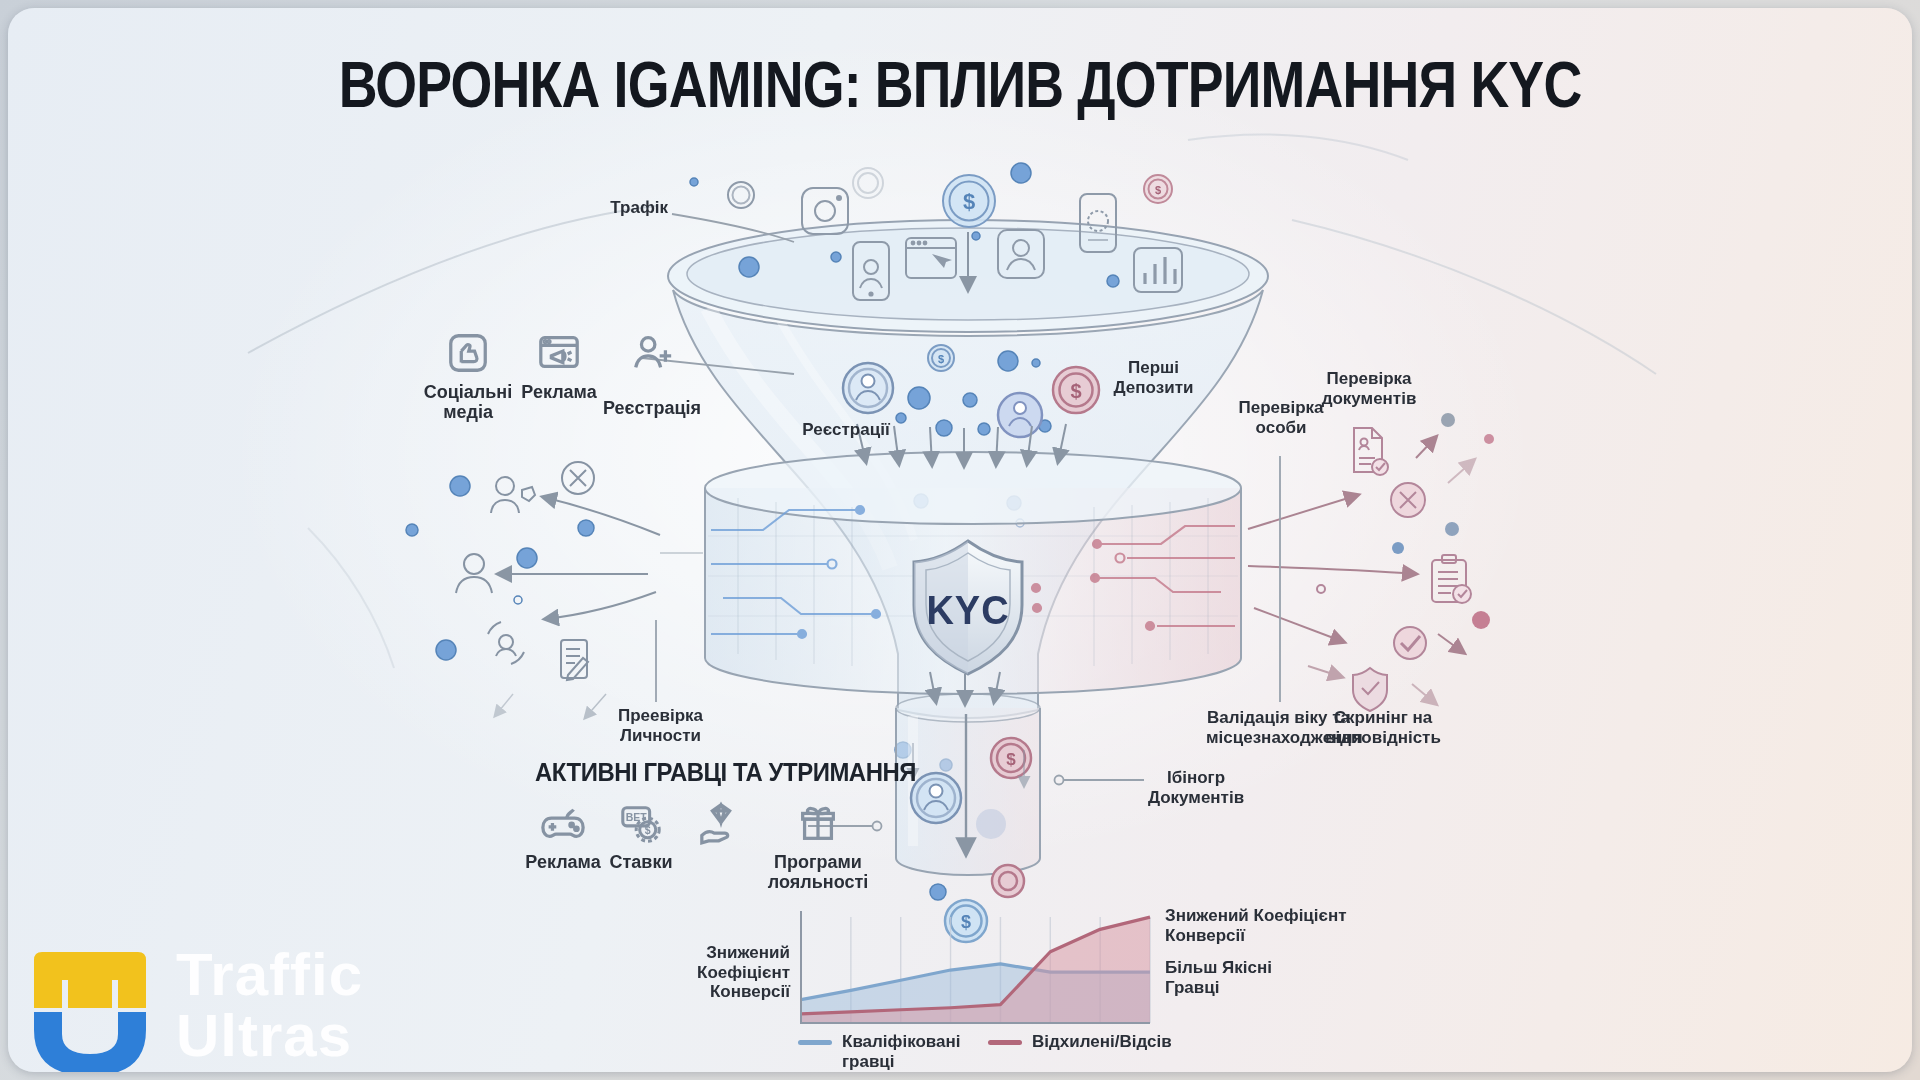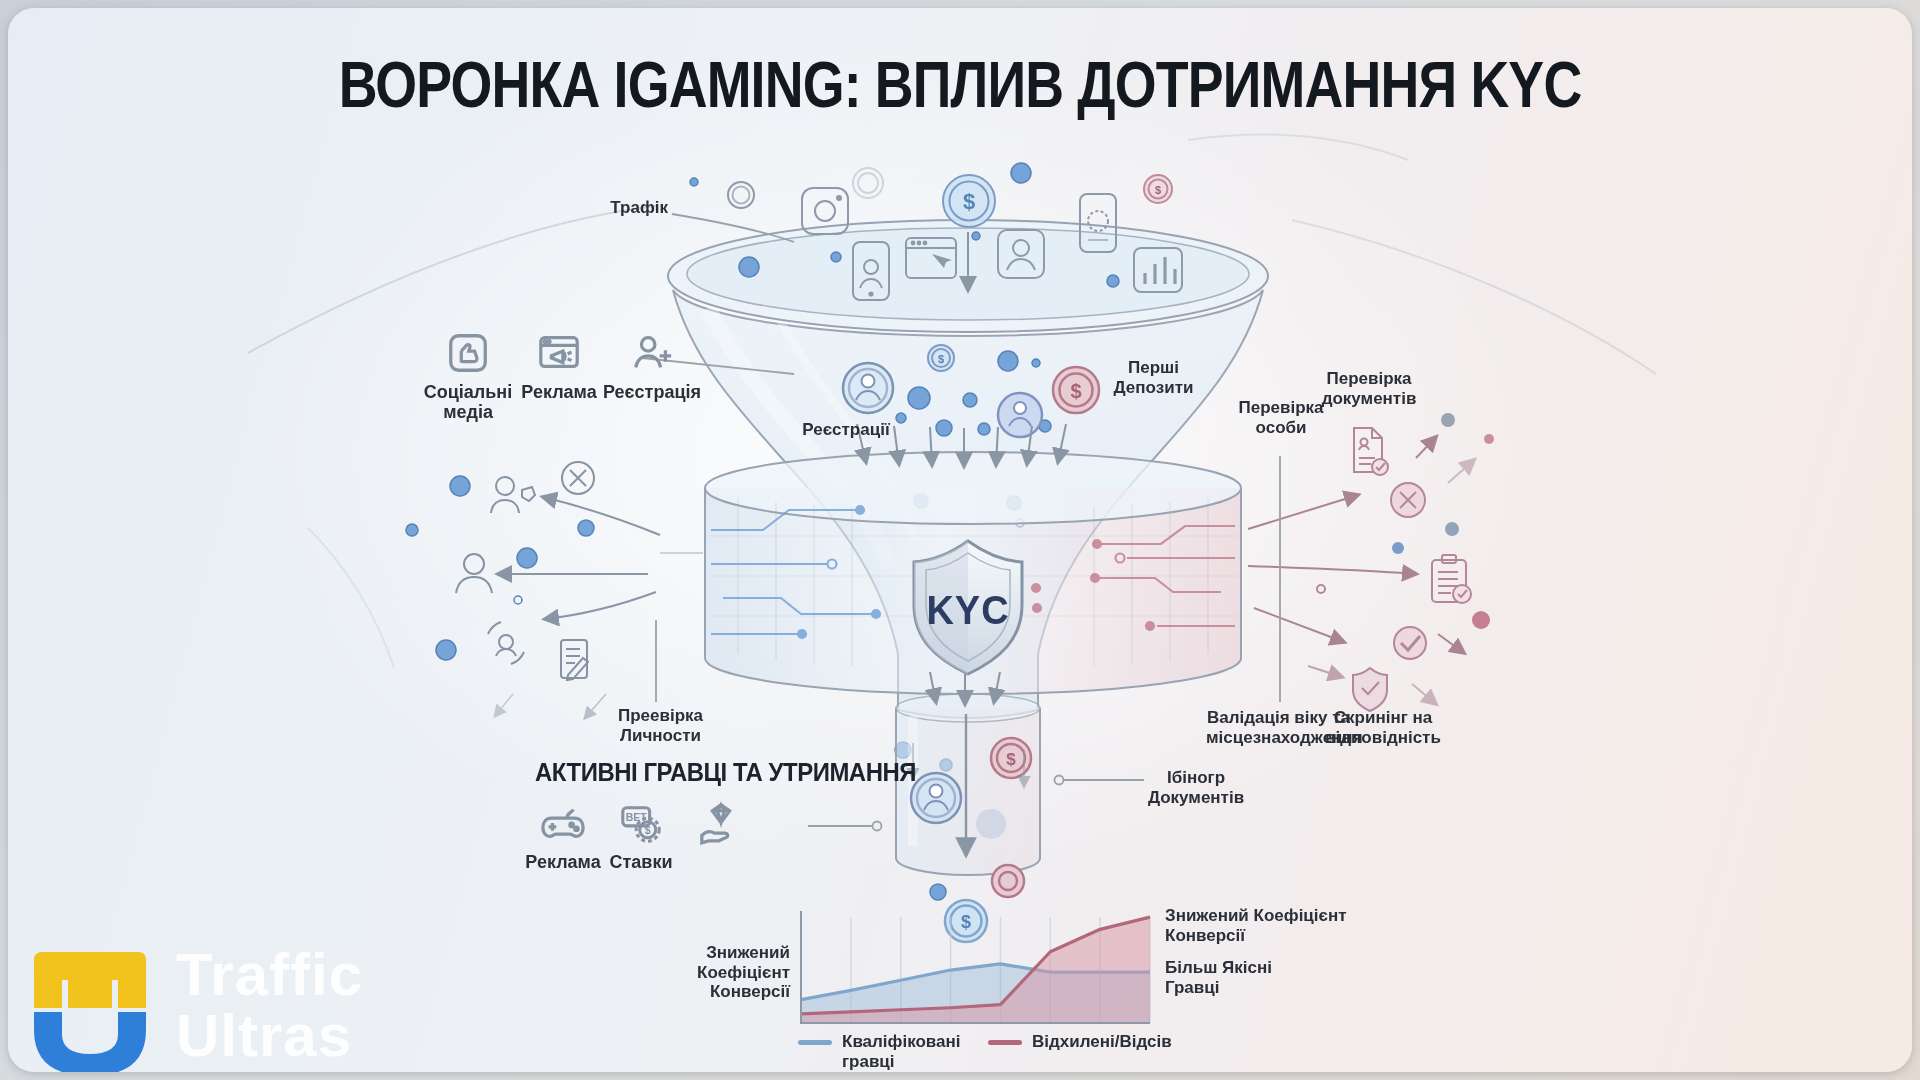--- a/index.html
+++ b/index.html
@@ -421,21 +421,21 @@
   <div class="icon-item" style="width:70px;">
     <svg width="46" height="46" viewBox="0 0 24 24" fill="none" stroke="#8693a3" stroke-width="1.7">
       <rect x="2.5" y="4" width="19" height="15" rx="2"></rect>
       <path d="M2.5,8 h19"></path>
       <circle cx="4.8" cy="6" r="0.5" fill="#8693a3"></circle>
             <circle cx="6.8" cy="6" r="0.5" fill="#8693a3"></circle>
       <path d="M8,13.5 l6,-2.5 v6 l-6,-2.5 z M14,11.5 c1.5,0.5 1.5,4 0,4.5 M16.5,12.5 l2,-1 M16.5,15 l2,1"></path>
     </svg>
     <div class="cap">Реклама</div>
   </div>
-  <div class="icon-item" style="width:84px;">
+  <div class="icon-item" style="width:84px;gap:16px;">
     <svg width="46" height="46" viewBox="0 0 24 24" fill="none" stroke="#8693a3" stroke-width="1.7">
       <circle cx="10" cy="7.5" r="3.5"></circle>
       <path d="M3.5,19.5 c0.8-4 3.4-6 6.5-6 s5.7,2 6.5,6"></path>
       <path d="M16,13.5 h6 M19,10.5 v6"></path>
     </svg>
     <div class="cap">Реєстрація</div>
   </div>
 </div>
 
 <div class="lbl" style="left:788px;top:412px;width:100px;">Реєстрації</div>
@@ -468,20 +468,28 @@
     </svg>
     <div class="cap">Ставки</div>
   </div>
   <div class="icon-item" style="width:70px;">
     <svg width="50" height="46" viewBox="0 0 26 24" fill="none" stroke="#8693a3" stroke-width="1.7">
       <path d="M13,2.5 l4.5,3.2 -4.5,6 -4.5,-6 z M8.5,5.7 h9 M13,2.5 l-1.8,3.2 1.8,6 1.8,-6 z"></path>
       <path d="M3,18.5 c2.5,-2.5 4.5,-2.5 6.5,-1.2 h5.5 c1.5,0 2,1.5 0.8,2.2 l-4,1.8 H6.5 l-3.5,1 z"></path>
     </svg>
     <div class="cap"></div>
   </div>
+  <div class="icon-item" style="width:96px;">
+    <svg width="48" height="46" viewBox="0 0 24 24" fill="none" stroke="#8693a3" stroke-width="1.7">
+      <rect x="5" y="10" width="14" height="10"></rect>
+      <rect x="4" y="7" width="16" height="3"></rect>
+      <path d="M12,7 v13 M12,7 c-1.5,-3.5 -6,-3 -5.5,-1 c0.4,1.6 3.5,1 5.5,1 z M12,7 c1.5,-3.5 6,-3 5.5,-1 c-0.4,1.6 -3.5,1 -5.5,1 z"></path>
+    </svg>
+    <div class="cap">Програми лояльності</div>
+  </div>
 </div>
 
 <div class="lbl" style="left:1224px;top:390px;width:98px;">Перевірка особи</div>
 <div class="lbl" style="left:1306px;top:361px;width:110px;">Перевірка документів</div>
 <div class="lbl" style="left:1198px;top:700px;width:145px;">Валідація віку та місцезнаходження</div>
 <div class="lbl" style="left:1316px;top:700px;width:118px;">Скринінг на відповідність</div>
 <div class="lbl" style="left:1138px;top:760px;width:100px;">Ібіногр Документів</div>
 
 <div class="lbl" style="left:662px;top:935px;width:120px;text-align:right;">Знижений Коефіцієнт Конверсії</div>
 <div class="lbl" style="left:1157px;top:898px;width:205px;text-align:left;">Знижений Коефіцієнт Конверсії</div>

